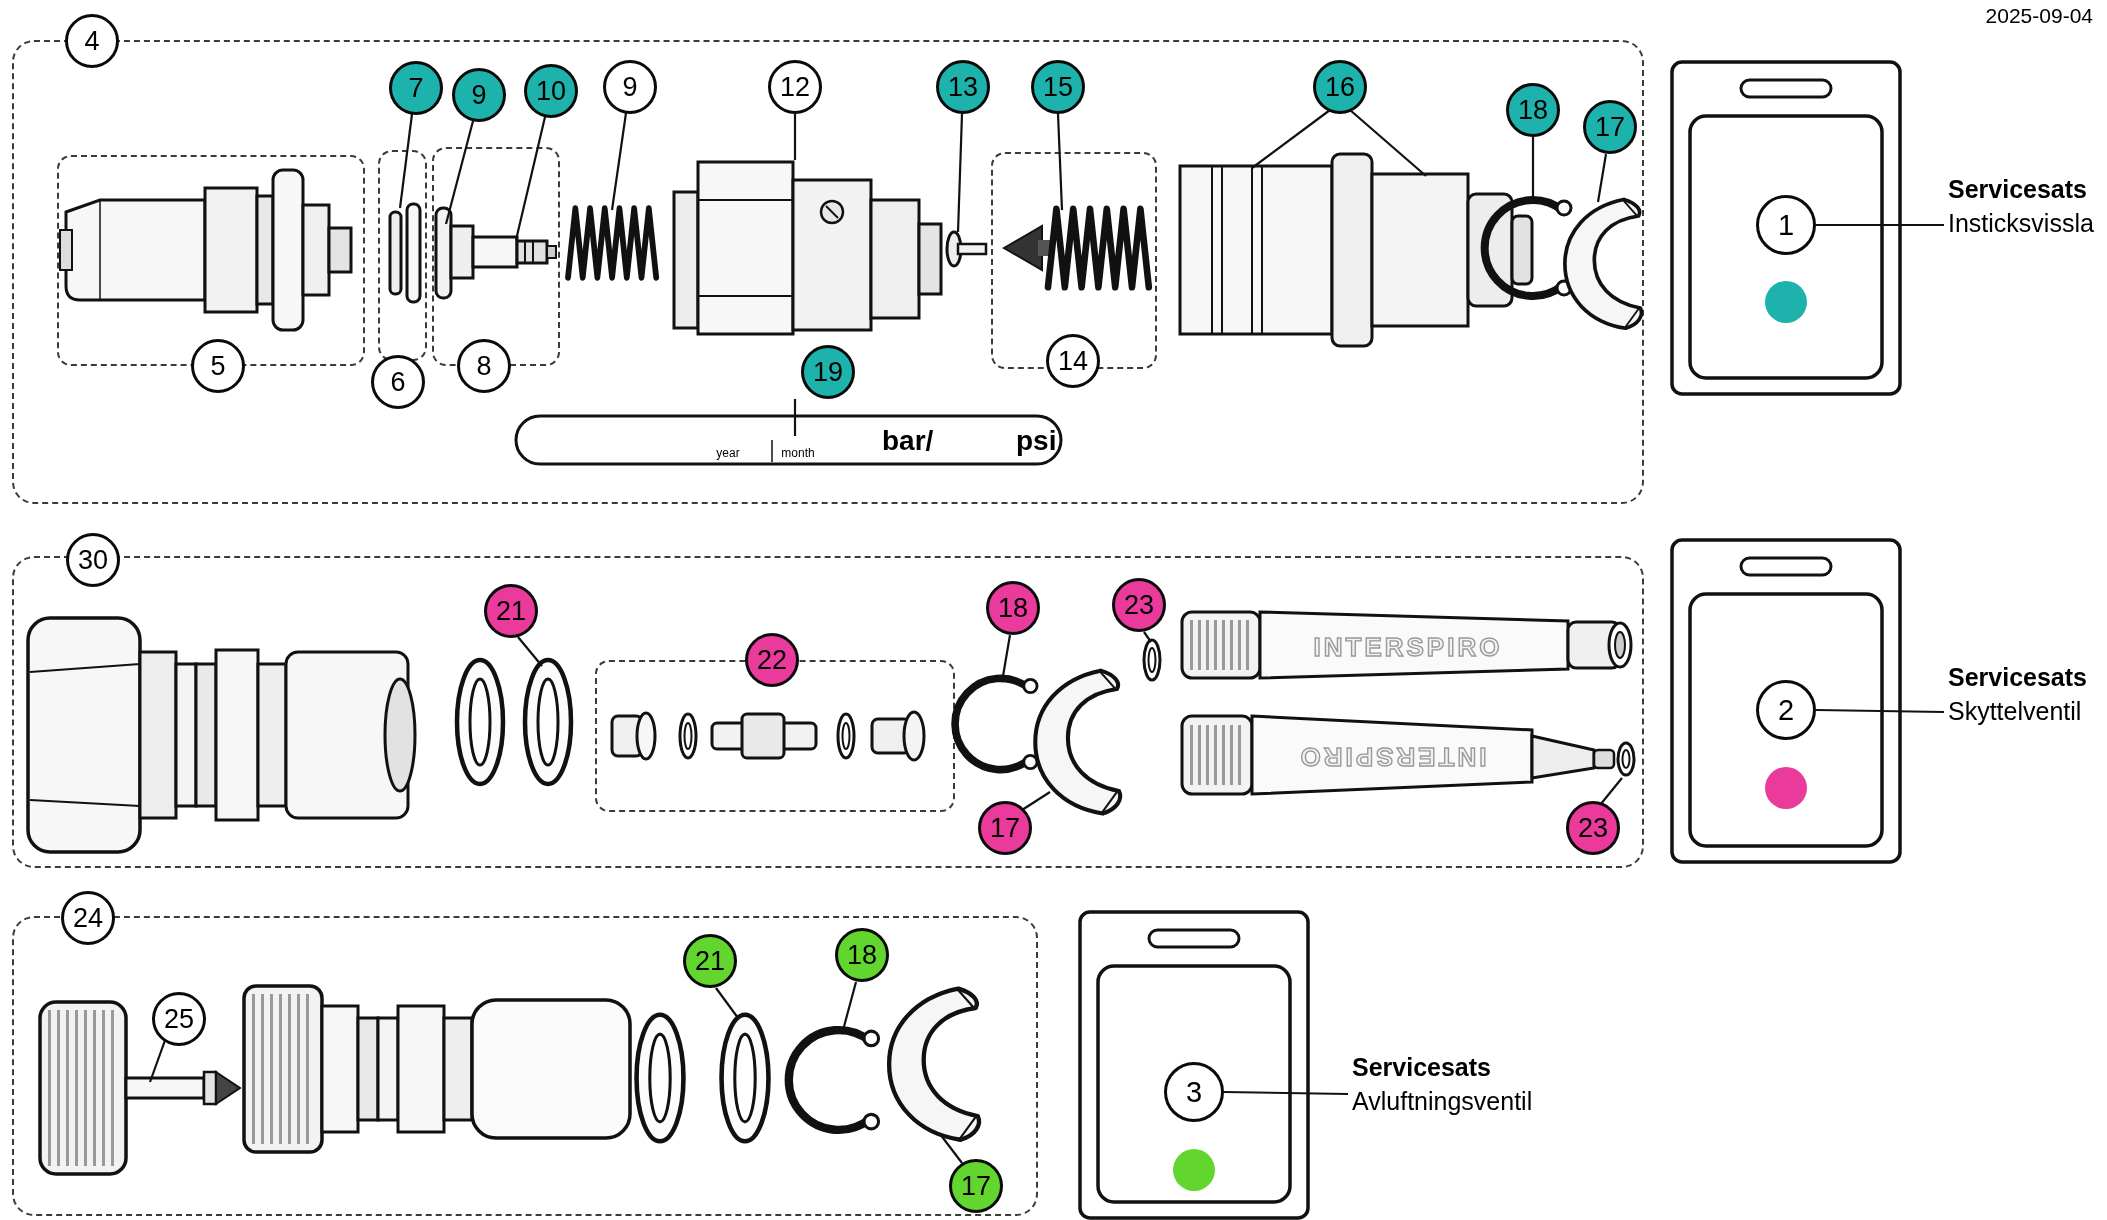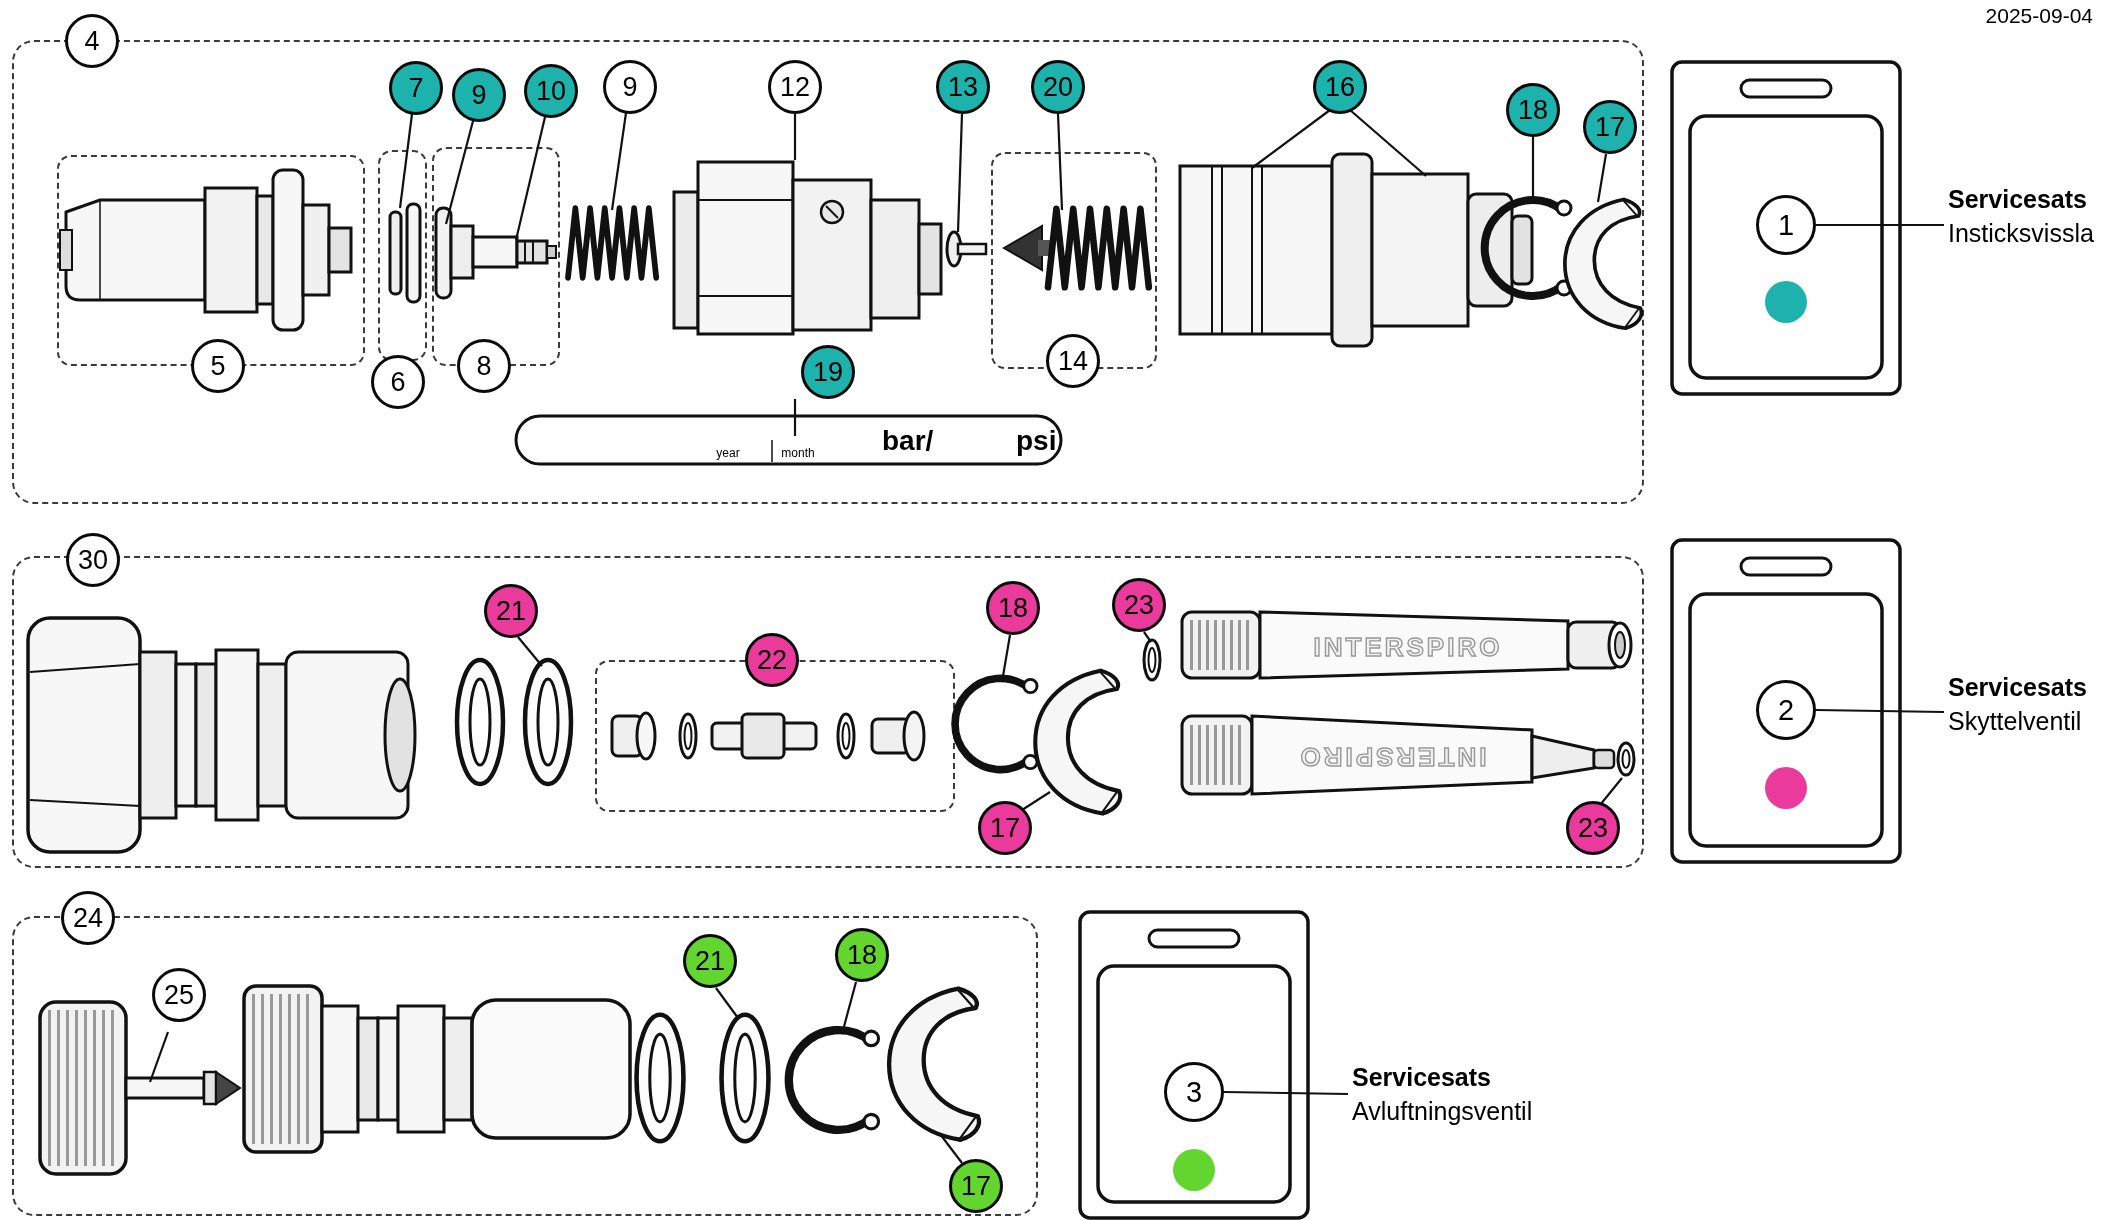--- a/index.html
+++ b/index.html
@@ -14,21 +14,21 @@
              font-size:27px; line-height:1; z-index:3; }
   .callout.teal    { background:var(--teal,#1eb2ac); }
   .callout.magenta { background:var(--magenta,#ea3a9b); }
   .callout.green   { background:var(--green,#63d52f); }
   .callout.kit-circle { width:60px; height:60px; font-size:29px; }
   .kit-dot { position:absolute; width:42px; height:42px; border-radius:50%; z-index:3; }
   .kit-dot.teal    { background:var(--teal,#1eb2ac); }
   .kit-dot.magenta { background:var(--magenta,#ea3a9b); }
   .kit-dot.green   { background:var(--green,#63d52f); }
   .kit-label { position:absolute; font-size:25px; line-height:34px; z-index:2; white-space:nowrap; }
-  .kit-label .t { font-weight:bold;margin-top:10px; }
+  .kit-label .t { font-weight:bold; }
   .date { position:absolute; top:4px; right:14px; font-size:21px; z-index:3; }
 </style>
 </head>
 <body>
 
 <div class="canvas">
 
   <div class="date">2025-09-04</div>
 
   <svg class="art" width="2107" height="1220" viewBox="0 0 2107 1220">
@@ -261,40 +261,40 @@
   <div class="dashed-box small" style="left:991px;top:152px;width:166px;height:217px"></div>
   <div class="dashed-box small" style="left:595px;top:660px;width:360px;height:152px"></div>
 
   <div class="callout" style="left:65px;top:14px">4</div>
   <div class="callout teal" style="left:389px;top:61px">7</div>
   <div class="callout teal" style="left:452px;top:68px">9</div>
   <div class="callout teal" style="left:524px;top:64px">10</div>
   <div class="callout" style="left:603px;top:60px">9</div>
   <div class="callout" style="left:768px;top:60px">12</div>
   <div class="callout teal" style="left:936px;top:60px">13</div>
-  <div class="callout teal" style="left:1031px;top:60px">20</div>
+  <div class="callout teal" style="left:1031px;top:60px">15</div>
   <div class="callout teal" style="left:1313px;top:60px">16</div>
   <div class="callout teal" style="left:1506px;top:83px">18</div>
   <div class="callout teal" style="left:1583px;top:100px">17</div>
   <div class="callout" style="left:191px;top:339px">5</div>
   <div class="callout" style="left:371px;top:355px">6</div>
   <div class="callout" style="left:457px;top:339px">8</div>
   <div class="callout" style="left:1046px;top:334px">14</div>
   <div class="callout teal" style="left:801px;top:345px">19</div>
 
   <div class="callout" style="left:66px;top:533px">30</div>
   <div class="callout magenta" style="left:484px;top:584px">21</div>
   <div class="callout magenta" style="left:745px;top:633px">22</div>
   <div class="callout magenta" style="left:986px;top:581px">18</div>
   <div class="callout magenta" style="left:1112px;top:578px">23</div>
   <div class="callout magenta" style="left:978px;top:801px">17</div>
   <div class="callout magenta" style="left:1566px;top:801px">23</div>
 
   <div class="callout" style="left:61px;top:891px">24</div>
-  <div class="callout" style="left:152px;top:968px">25</div>
+  <div class="callout" style="left:152px;top:992px">25</div>
   <div class="callout green" style="left:683px;top:934px">21</div>
   <div class="callout green" style="left:835px;top:928px">18</div>
   <div class="callout green" style="left:949px;top:1159px">17</div>
 
   <div class="callout kit-circle" style="left:1756px;top:195px">1</div>
   <div class="kit-dot teal" style="left:1765px;top:281px"></div>
   <div class="kit-label" style="left:1948px;top:172px">
     <div class="t">Servicesats</div>
     <div>Insticksvissla</div>
   </div>

